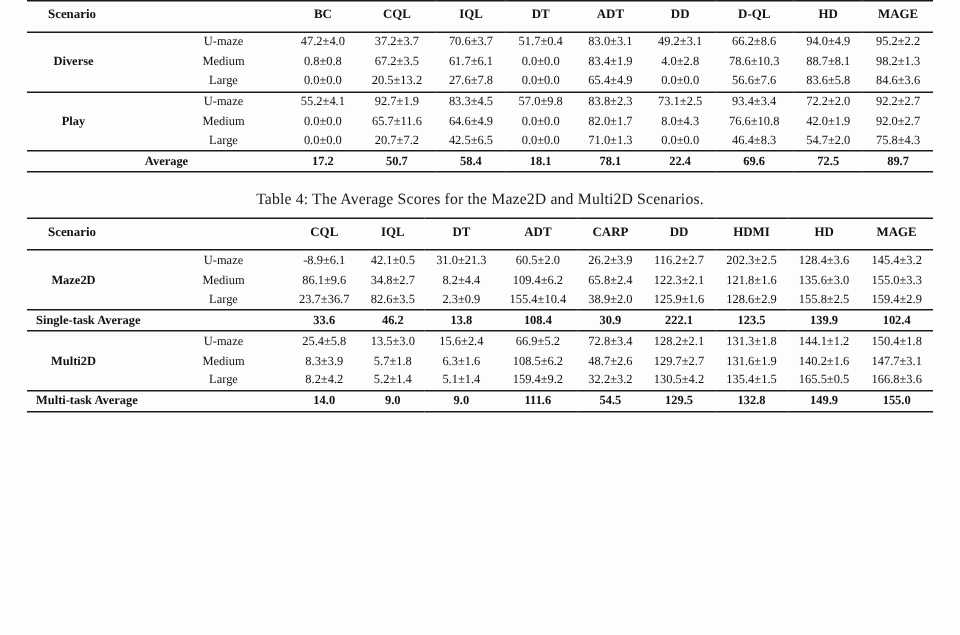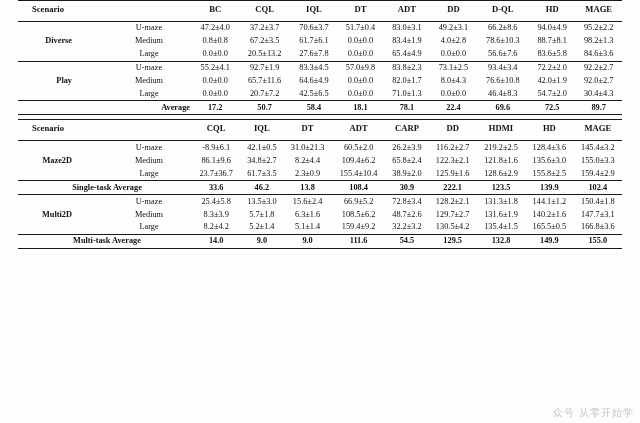--- a/index.html
+++ b/index.html
@@ -48,41 +48,41 @@
   .rule-mid td, .rule-mid th { border-top: 0.7px solid #1a1a1a; }
   .rule-bot td, .rule-bot th { border-bottom: 1.3px solid #1a1a1a; }
   thead th {
     font-weight: bold;
     font-size: 8.6px;
     padding-top: 2.5px;
     padding-bottom: 7px;
   }
   .scen-head { text-align: left; padding-left: 14px; width: 66px; }
   .grp {
-    text-align: right;
+    text-align: center;
     padding-left: 8px;
     font-weight: bold;
     vertical-align: middle;
     width: 46px;
   }
   .sub {
     text-align: center;
     padding-left: 34px;
     width: 82px;
     font-weight: normal;
   }
   .bold { font-weight: normal; }
   .avg-row td { font-weight: bold; }
   .avg-label {
-    text-align: right;
+    text-align: center;
     padding-left: 14px;
     font-weight: bold;
   }
   .avg-label-wide {
-    text-align: center;
+    text-align: left;
     padding-left: 6px;
     font-weight: bold;
     margin-left: 28px;
   }
   .watermark {
     position: absolute;
     right: 6px;
     bottom: 3px;
     font-size: 10px;
     color: #b9b9b9;
@@ -180,40 +180,41 @@
       <tr>
         <td class="sub">Large</td>
         <td>0.0±0.0</td>
         <td>20.7±7.2</td>
         <td>42.5±6.5</td>
         <td>0.0±0.0</td>
         <td>71.0±1.3</td>
         <td>0.0±0.0</td>
         <td>46.4±8.3</td>
         <td>54.7±2.0</td>
-        <td class="bold">30.4±4.3</td>
+        <td class="bold">75.8±4.3</td>
       </tr>
 
       <tr class="rule-mid rule-bot avg-row">
         <td class="avg-label" colspan="2">Average</td>
         <td>17.2</td>
         <td>50.7</td>
         <td>58.4</td>
         <td>18.1</td>
         <td>78.1</td>
         <td>22.4</td>
         <td>69.6</td>
         <td>72.5</td>
         <td>89.7</td>
       </tr>
     </tbody>
   </table>
 
   <div class="spacer"></div>
 
+  <div class="caption">Table 4: The Average Scores for the Maze2D and Multi2D Scenarios.</div>
 
   <table>
     <thead>
       <tr class="rule-top rule-mid">
         <th class="scen-head" colspan="2">Scenario</th>
         <th>CQL</th>
         <th>IQL</th>
         <th>DT</th>
         <th>ADT</th>
         <th>CARP</th>
@@ -226,40 +227,40 @@
     <tbody>
       <tr class="rule-mid">
         <td class="grp" rowspan="3">Maze2D</td>
         <td class="sub">U-maze</td>
         <td>-8.9±6.1</td>
         <td>42.1±0.5</td>
         <td>31.0±21.3</td>
         <td>60.5±2.0</td>
         <td>26.2±3.9</td>
         <td>116.2±2.7</td>
-        <td>219.2±2.5</td>
+        <td>202.3±2.5</td>
         <td>128.4±3.6</td>
         <td class="bold">145.4±3.2</td>
       </tr>
       <tr>
         <td class="sub">Medium</td>
         <td>86.1±9.6</td>
         <td>34.8±2.7</td>
         <td>8.2±4.4</td>
         <td>109.4±6.2</td>
         <td>65.8±2.4</td>
         <td>122.3±2.1</td>
         <td>121.8±1.6</td>
         <td>135.6±3.0</td>
         <td class="bold">155.0±3.3</td>
       </tr>
       <tr>
         <td class="sub">Large</td>
         <td>23.7±36.7</td>
-        <td>61.7±3.5</td>
+        <td>82.6±3.5</td>
         <td>2.3±0.9</td>
         <td>155.4±10.4</td>
         <td>38.9±2.0</td>
         <td>125.9±1.6</td>
         <td>128.6±2.9</td>
         <td>155.8±2.5</td>
         <td class="bold">159.4±2.9</td>
       </tr>
 
       <tr class="rule-mid avg-row">
@@ -321,14 +322,13 @@
         <td>111.6</td>
         <td>54.5</td>
         <td>129.5</td>
         <td>132.8</td>
         <td>149.9</td>
         <td>155.0</td>
       </tr>
     </tbody>
   </table>
 
-  <div class="watermark">众号 从零开始学</div>
 </div>
 
 </body></html>

